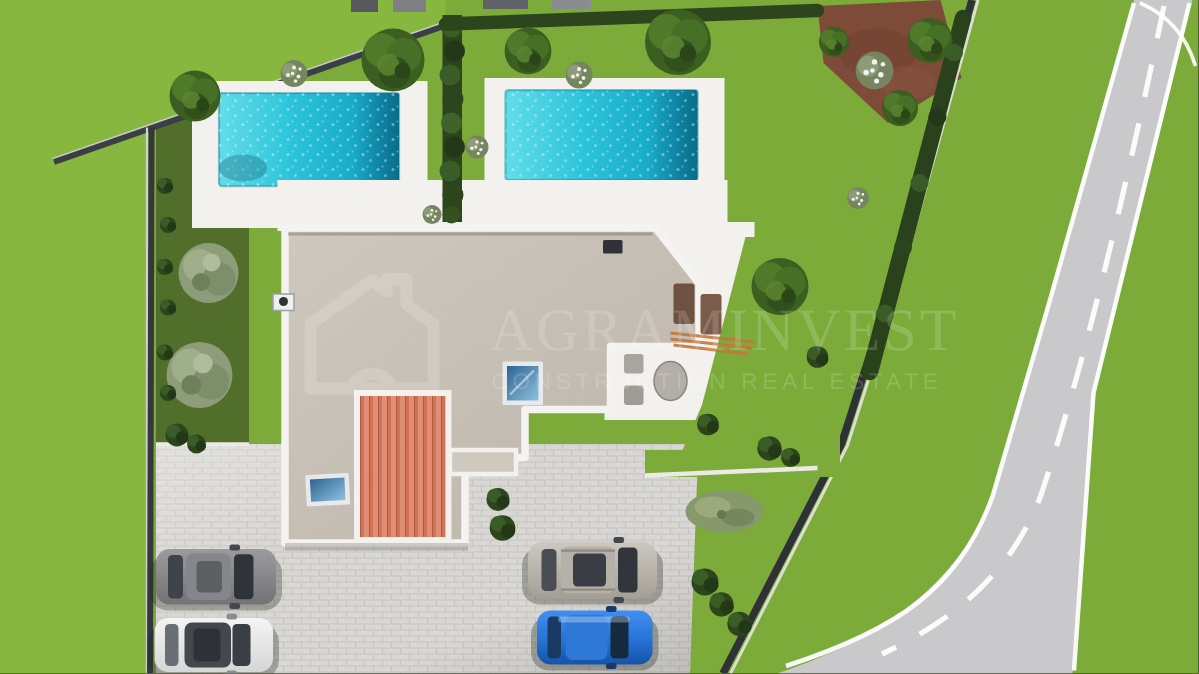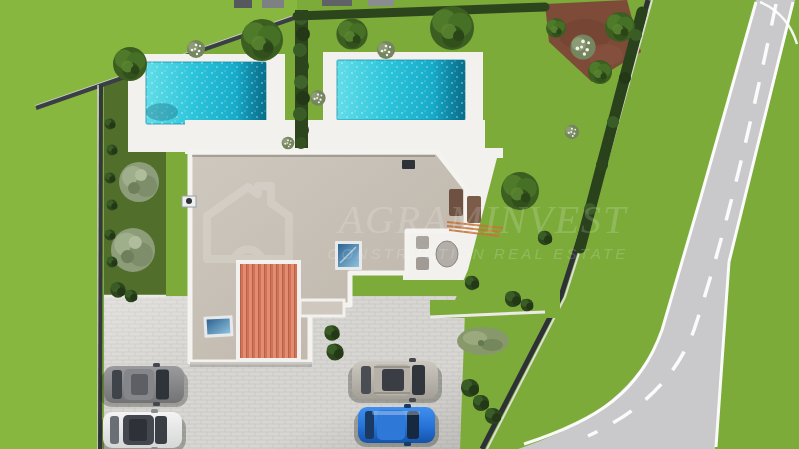--- a/index.html
+++ b/index.html
@@ -1,17 +1,17 @@
 <!DOCTYPE html>
 <html><head>
 <meta charset="utf-8">
 <style>
   html,body{margin:0;padding:0;background:#222;}
   #stage{position:relative;width:799px;height:449px;overflow:hidden;background:#7cab3a;
-         font-family:"Liberation Sans",sans-serif;font-style:italic;}
+         font-family:"Liberation Sans",sans-serif;}
   svg{display:block}
   .wm-brand{font-family:"Liberation Serif",serif;font-weight:400;letter-spacing:2px;}
   .wm-tag{font-family:"Liberation Sans",sans-serif;font-weight:400;letter-spacing:3.2px;}
 </style>
 </head>
 <body>
 
 <div id="stage">
 <svg width="799" height="449" viewBox="0 0 799 449">
   <defs>

